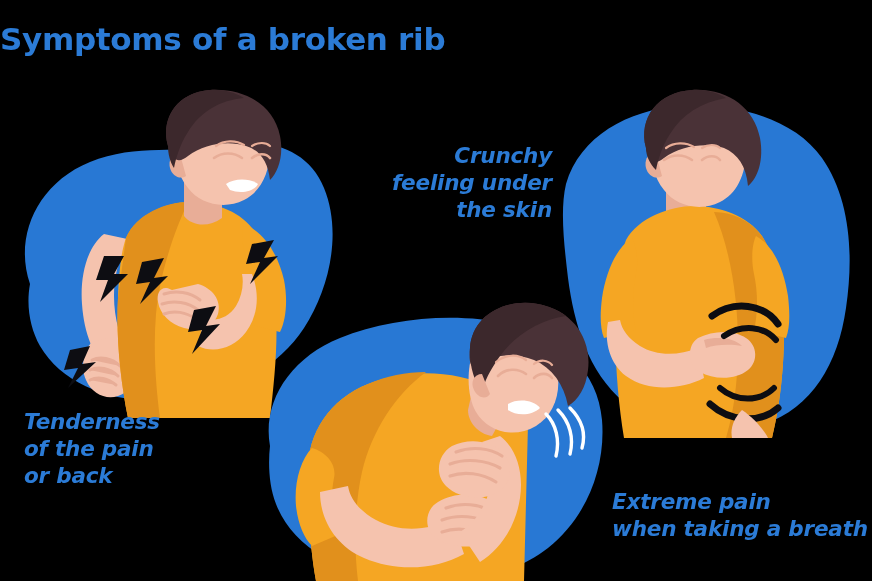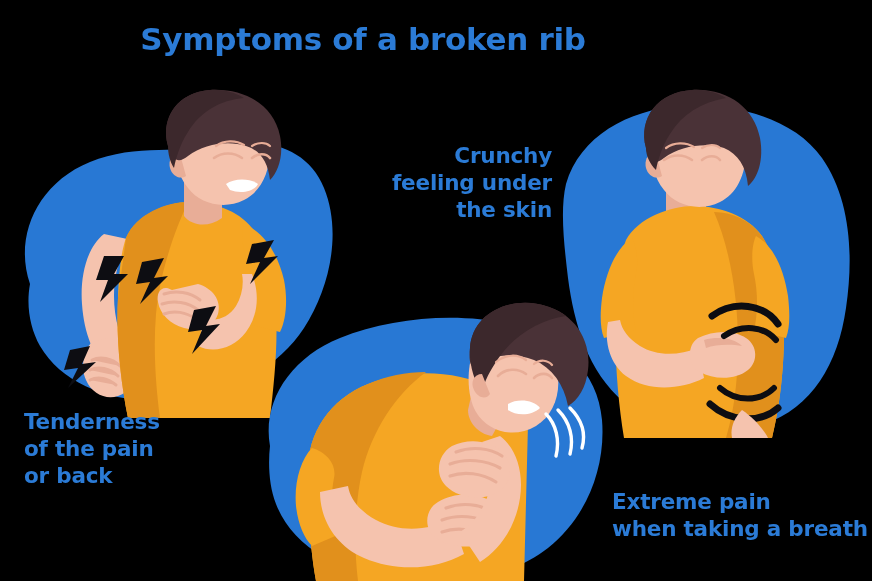--- a/index.html
+++ b/index.html
@@ -16,38 +16,38 @@
     background: transparent;
     font-family: "DejaVu Sans", "Liberation Sans", sans-serif;
   }
 
   
   #title {
     position: absolute;
     left: 0;
     top: 22px;
     width: 726px;
-    text-align: center;
     font-size: 31px;
     font-weight: 800;
     letter-spacing: -0.3px;
     color: #2b7bd6;
     line-height: 1.1;
     white-space: nowrap;
   }
 
   
   .caption {
     position: absolute;
     font-size: 21.5px;
     font-weight: 800;
     line-height: 27px;
     color: #2b7bd6;
     letter-spacing: -0.2px;
     white-space: pre-line;
+    font-style: italic;
   }
   #cap-crunchy {
     left: 362px;
     top: 142px;
     width: 190px;
     text-align: right;
   }
   #cap-tenderness {
     left: 24px;
     top: 408px;

